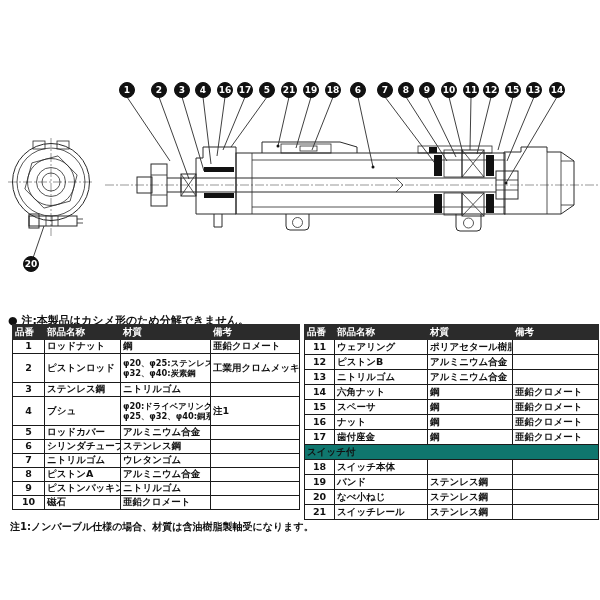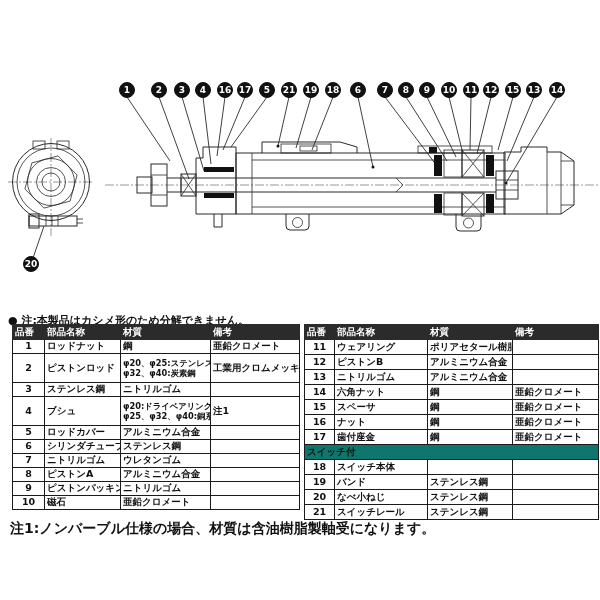--- a/index.html
+++ b/index.html
@@ -31,21 +31,21 @@
   td.mat2line{font-size:8.3px;line-height:1.25;}
   tr.dbl{height:29px;}
   .t-left{width:287px;}
   .t-left col.c1{width:32px;} .t-left col.c2{width:76px;}
   .t-left col.c3{width:90px;} .t-left col.c4{width:89px;}
   .t-right{width:294px;}
   .t-right col.c1{width:30px;} .t-right col.c2{width:93px;}
   .t-right col.c3{width:85px;} .t-right col.c4{width:86px;}
   .t-right tr{height:15px;}
   td.section{background:#0f766e;font-weight:bold;}
-  #note-bottom{position:absolute;left:10px;top:520px;font-size:14px;font-weight:bold;white-space:nowrap;}
+  #note-bottom{position:absolute;left:10px;top:520px;font-size:10px;font-weight:bold;white-space:nowrap;}
 </style>
 </head>
 <body>
 
 <div id="page">
 
   <div id="diagram">
   <svg width="600" height="300" viewBox="0 0 600 300">
 
     <g class="leader">

